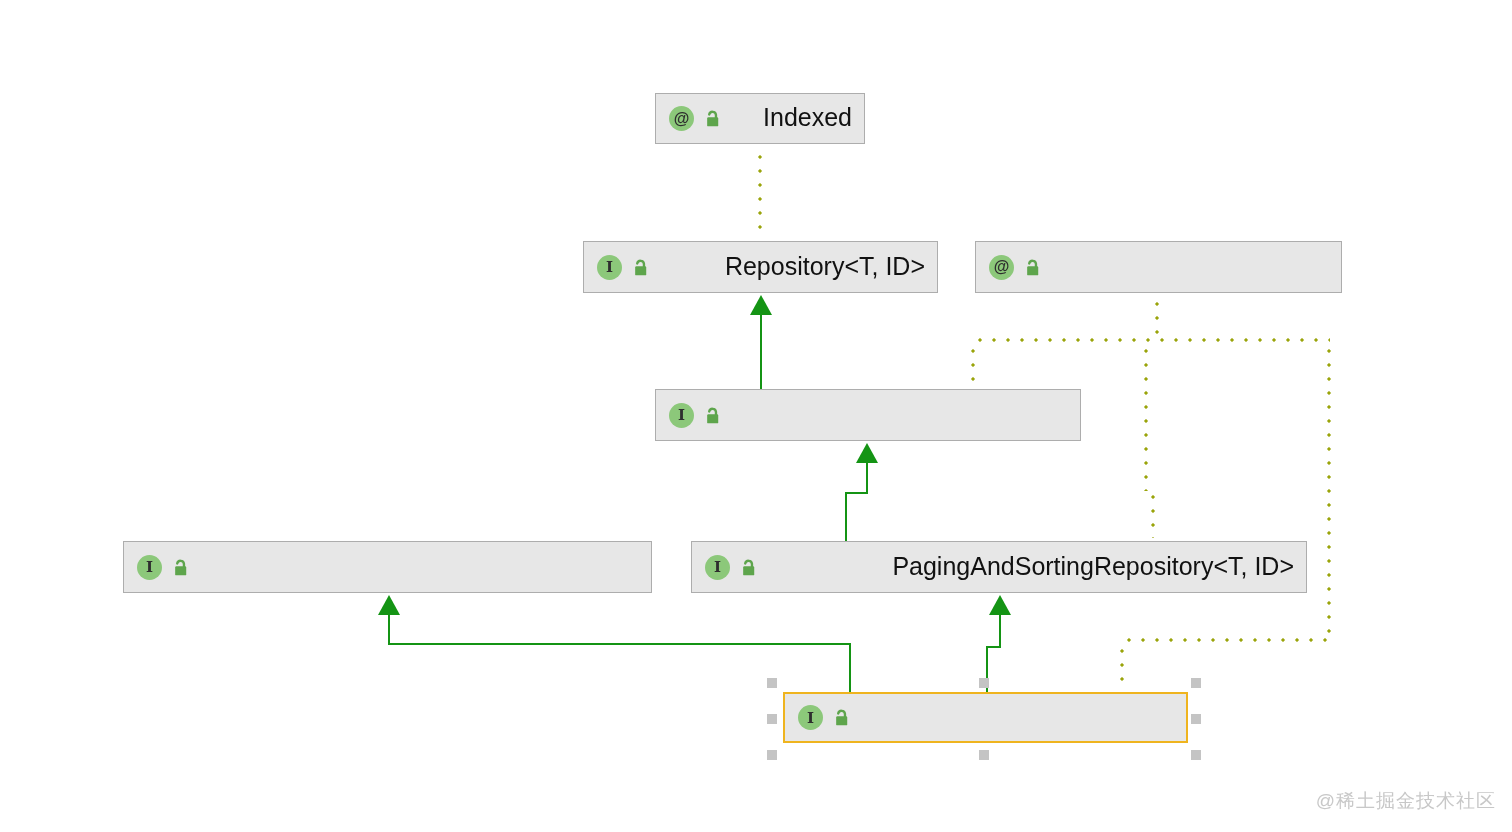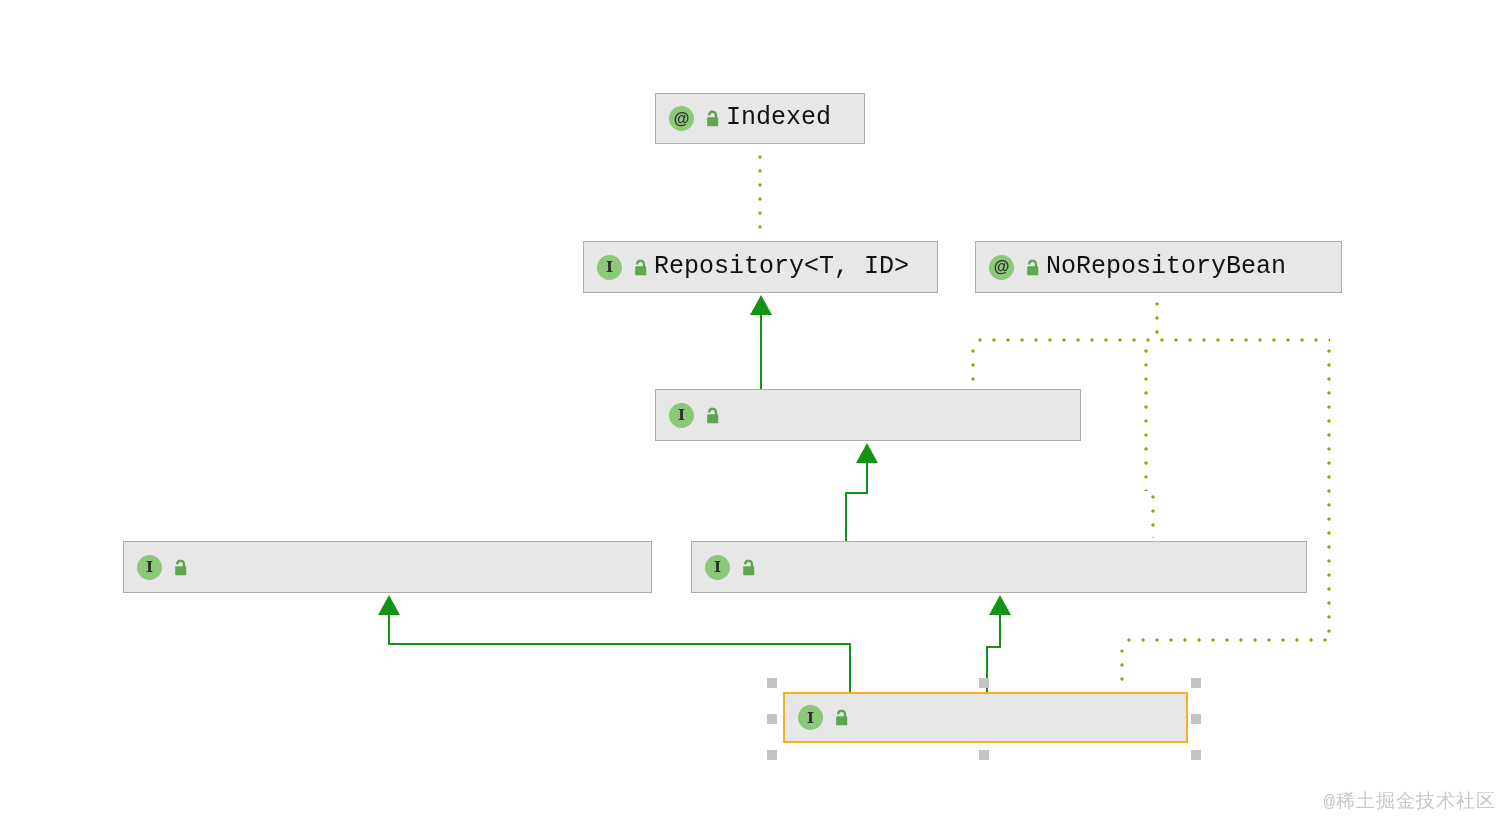--- a/index.html
+++ b/index.html
@@ -16,22 +16,22 @@
   .node.selected{border:2px solid #efb41f;}
   .node .badge{
     width:25px;height:25px;border-radius:50%;background:#8cc87a;
     display:flex;align-items:center;justify-content:center;
     color:#2e2e2e;flex:0 0 auto;
   }
   .badge.badge-i{font-family:"DejaVu Serif",serif;font-weight:bold;font-size:15px;}
   .badge.badge-at{font-family:"Liberation Sans",sans-serif;font-weight:bold;font-size:16px;}
   .node .lock{flex:0 0 auto;margin-left:7px;display:flex;align-items:center;}
   .node .label{
-    flex:1;text-align:left;font-size:25px;color:#111111;
-    padding:0 12px 2px 6px;white-space:nowrap;font-family:Liberation Mono, monospace;
+    flex:1;text-align:right;font-size:25px;color:#111111;
+    padding:0 12px 2px 6px;white-space:nowrap;
   }
   
   .sline{position:absolute;background:#149414;}
   .arrow-up{
     position:absolute;width:0;height:0;
     border-left:11px solid transparent;border-right:11px solid transparent;
     border-bottom:20px solid #149414;
   }
   
   .dline-v{
@@ -42,21 +42,21 @@
   .dline-h{
     position:absolute;height:4px;
     background-image:radial-gradient(circle,#9aa40a 1.5px,rgba(154,164,10,0) 1.7px);
     background-size:14px 4px;background-position:left center;background-repeat:repeat-x;
   }
   
   .handle{position:absolute;width:10px;height:10px;background:#c4c4c4;}
   
   .watermark{
     position:absolute;right:16px;top:788px;font-size:19px;color:#c8c8c8;
-    font-family:Liberation Mono, monospace;letter-spacing:1px;
+    font-family:Liberation Sans, sans-serif;letter-spacing:1px;
   }
 </style>
 </head>
 <body>
 
 <div class="canvas">
 
   <div class="dline-v" style="left:758px;top:150px;height:88px"></div>
 
   <div class="dline-v" style="left:1155px;top:297px;height:43px"></div>
@@ -121,21 +121,20 @@
   </div>
 
   <div class="node" style="left:975px;top:241px;width:367px;height:52px">
     <span class="badge badge-at">@</span>
     <span class="lock">
       <svg width="19" height="19" viewBox="0 0 16 16">
           <path d="M12.6 7.2 V4.9 A2.9 2.9 0 0 0 6.9 4.6" fill="none" stroke="#5ea54c" stroke-width="2" stroke-linecap="round"></path>
           <rect x="5.2" y="7" width="9.3" height="7.6" rx="1" fill="#5ea54c"></rect>
         </svg>
     </span>
-    <span class="label">NoRepositoryBean</span>
   </div>
 
   <div class="node" style="left:655px;top:389px;width:426px;height:52px">
     <span class="badge badge-i">I</span>
     <span class="lock">
       <svg width="19" height="19" viewBox="0 0 16 16">
           <path d="M12.6 7.2 V4.9 A2.9 2.9 0 0 0 6.9 4.6" fill="none" stroke="#5ea54c" stroke-width="2" stroke-linecap="round"></path>
           <rect x="5.2" y="7" width="9.3" height="7.6" rx="1" fill="#5ea54c"></rect>
         </svg>
     </span>
@@ -152,20 +151,21 @@
   </div>
 
   <div class="node" style="left:691px;top:541px;width:616px;height:52px">
     <span class="badge badge-i">I</span>
     <span class="lock">
       <svg width="19" height="19" viewBox="0 0 16 16">
           <path d="M12.6 7.2 V4.9 A2.9 2.9 0 0 0 6.9 4.6" fill="none" stroke="#5ea54c" stroke-width="2" stroke-linecap="round"></path>
           <rect x="5.2" y="7" width="9.3" height="7.6" rx="1" fill="#5ea54c"></rect>
         </svg>
     </span>
+    <span class="label">PagingAndSortingRepository&lt;T, ID&gt;</span>
   </div>
 
   <div class="node selected" style="left:783px;top:692px;width:405px;height:51px">
     <span class="badge badge-i">I</span>
     <span class="lock">
       <svg width="19" height="19" viewBox="0 0 16 16">
           <path d="M12.6 7.2 V4.9 A2.9 2.9 0 0 0 6.9 4.6" fill="none" stroke="#5ea54c" stroke-width="2" stroke-linecap="round"></path>
           <rect x="5.2" y="7" width="9.3" height="7.6" rx="1" fill="#5ea54c"></rect>
         </svg>
     </span>

